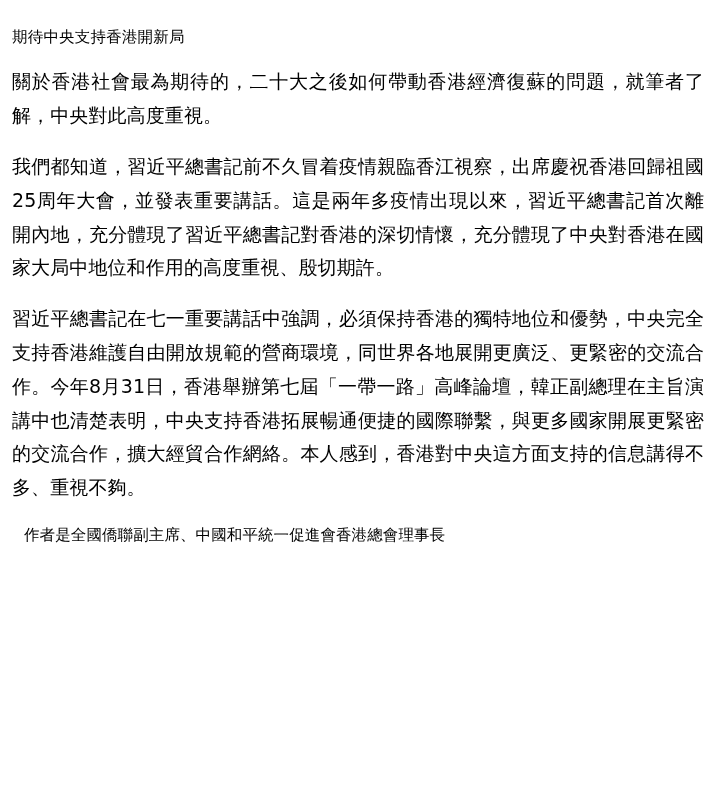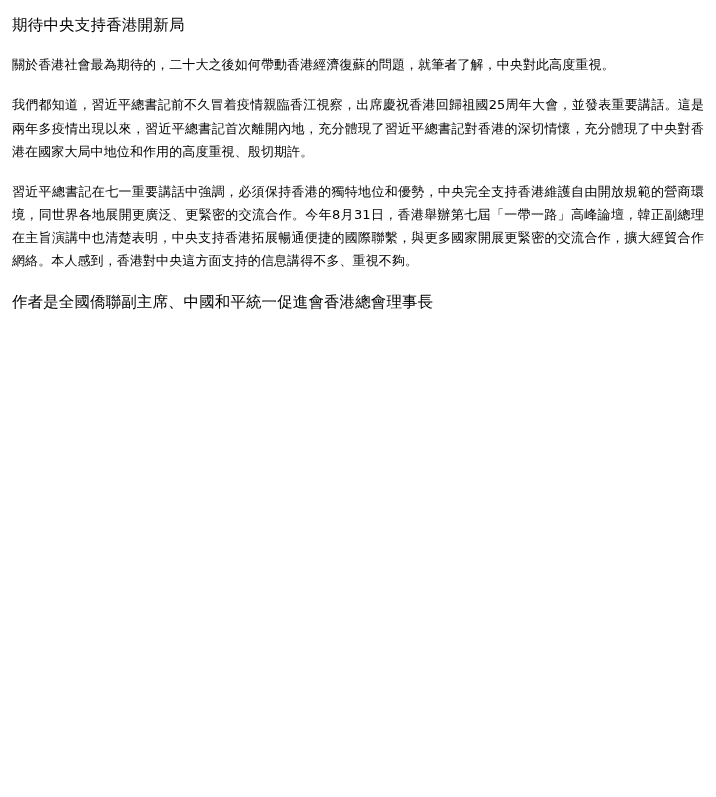--- a/index.html
+++ b/index.html
@@ -9,44 +9,44 @@
   }
   body {
     width: 716px;
     min-height: 797px;
     font-family: "DejaVu Sans", "Liberation Sans", sans-serif;
     color: #000000;
   }
   .article {
     width: 716px;
     box-sizing: border-box;
-    padding: 14px 12px 10px 12px;
+    padding: 26px 12px 10px 12px;
   }
   .article-title {
     font-size: 15.5px;
     line-height: 1.5;
     margin: 0 0 16px 0;
     font-weight: normal;
     letter-spacing: 0.2px;
   }
   .para {
-    font-size: 13px;
+    font-size: 19px;
     line-height: 1.78;
     margin: 2px 0 17px 0;
     text-align: justify;
     text-justify: inter-ideograph;
     letter-spacing: 0.1px;
   }
   .para:last-child {
     margin-bottom: 0;
   }
   .byline {
     font-size: 15.5px;
     line-height: 1.78;
-    margin: 0;
+    margin: 12px;
     letter-spacing: 0.1px;
   }
 </style>
 </head>
 <body>
 
 <div class="article">
 
   <h1 class="article-title">期待中央支持香港開新局</h1>
 

